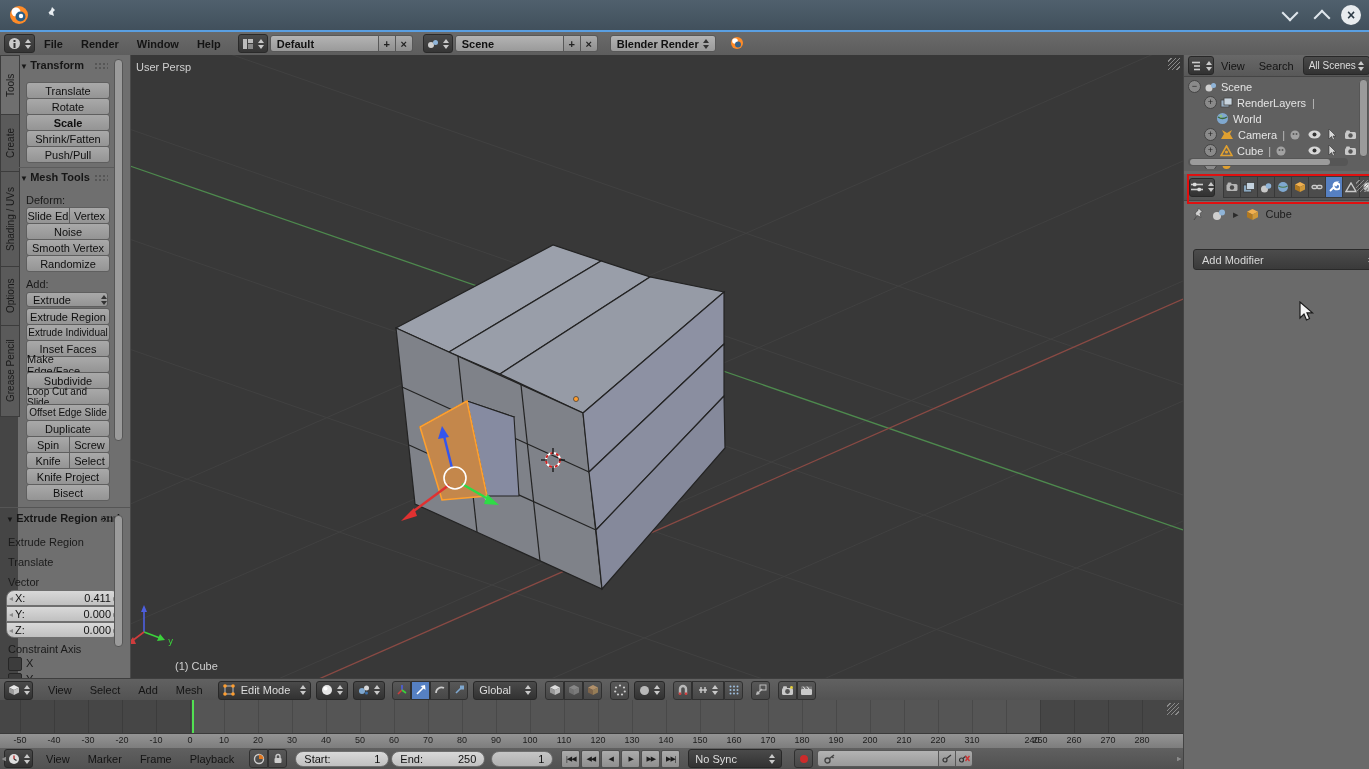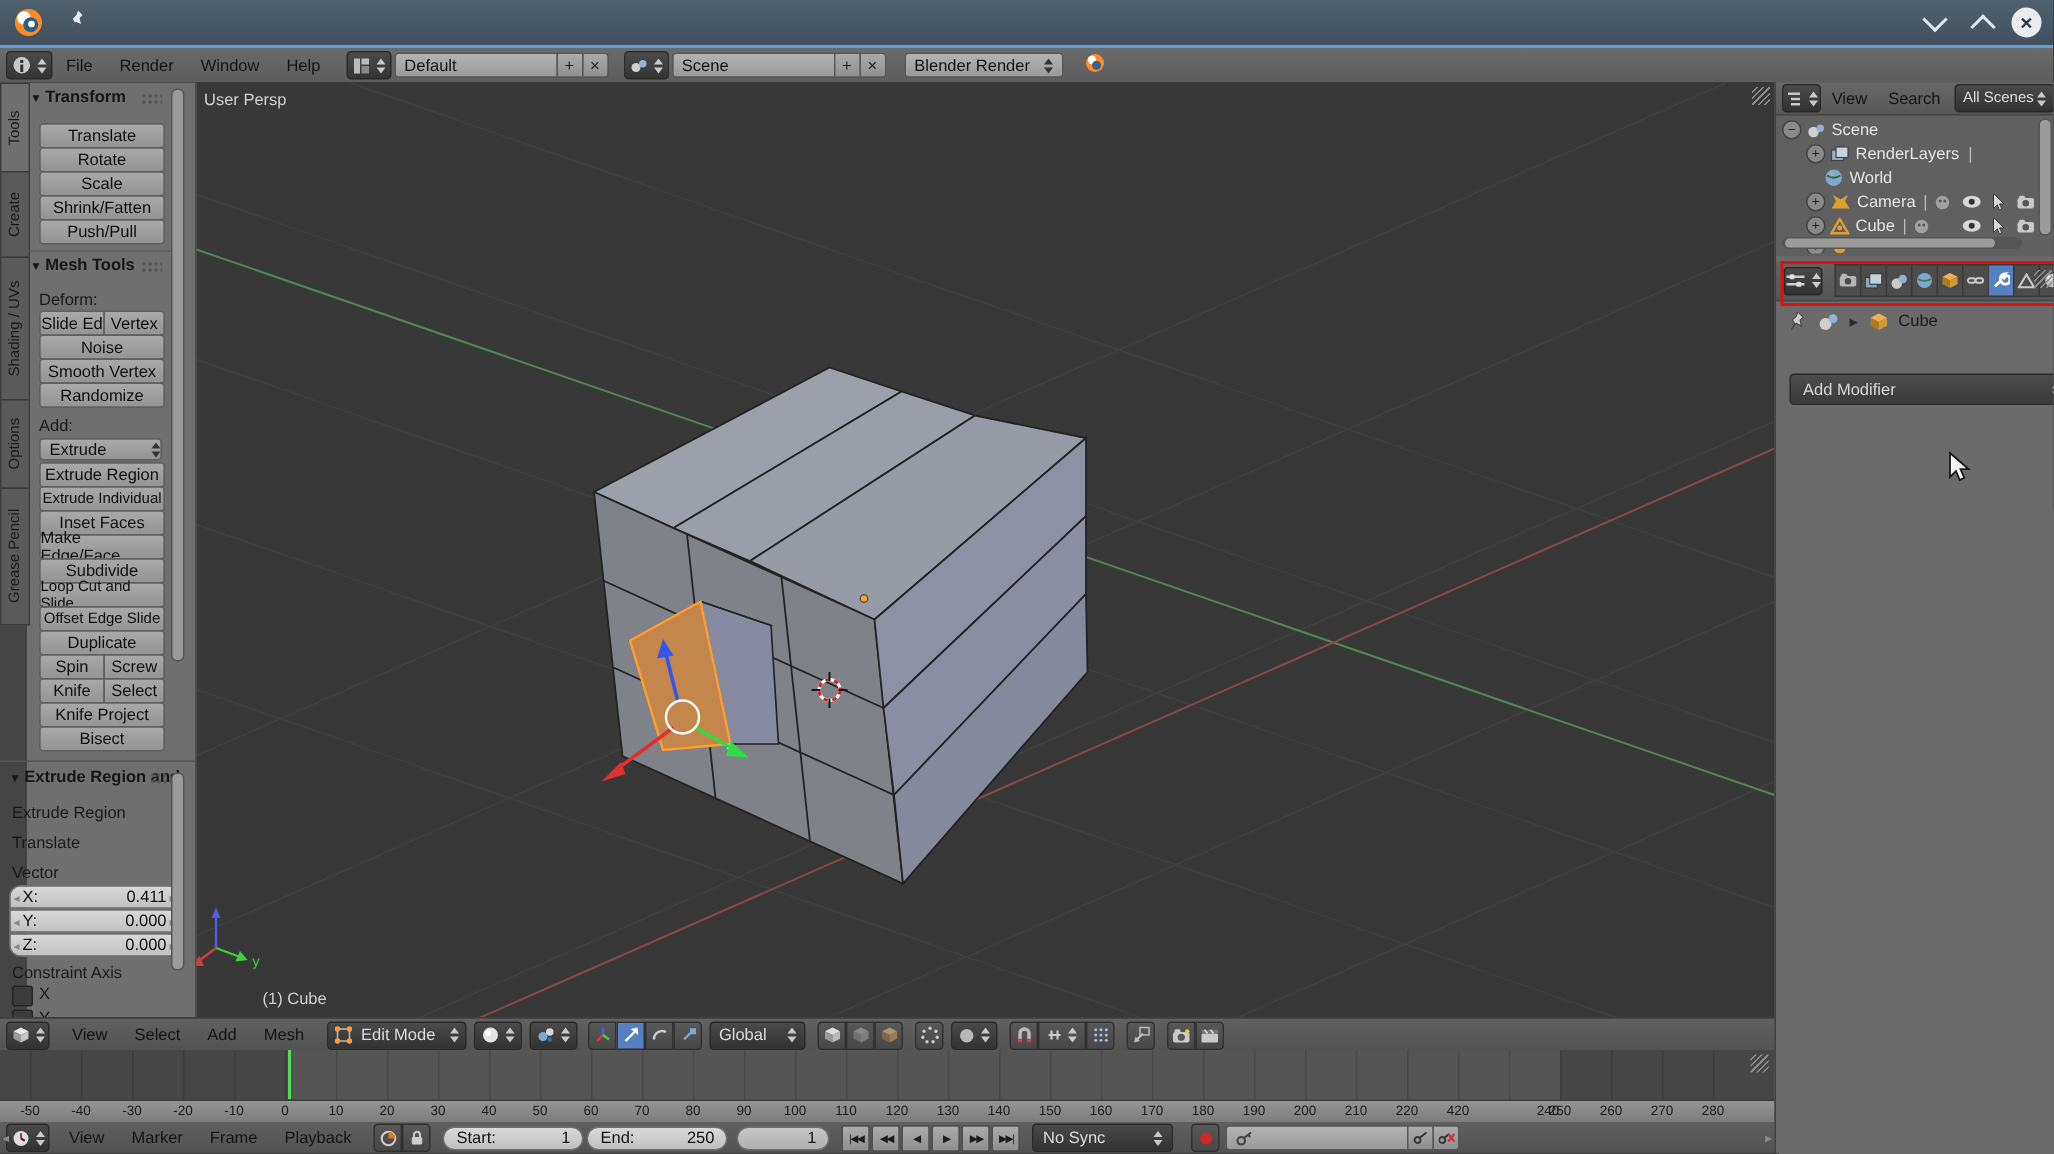--- a/index.html
+++ b/index.html
@@ -12,21 +12,21 @@
     background:linear-gradient(#50606d,#41505c);border-bottom:2px solid #5a9fe2;
     display:flex;align-items:center;color:#eef2f5;}
   #titlebar .title{position:absolute;left:0;right:0;text-align:center;font-size:14px;color:#f0f0f0;}
   .wctl{width:26px;height:22px;display:flex;align-items:center;justify-content:center;cursor:default;}
   .chev{width:10px;height:10px;border:solid #dfe6ec;border-width:0 2px 2px 0;transform:rotate(45deg);margin-top:-4px;}
   .chev.up{transform:rotate(-135deg);margin-top:6px;}
   .closebtn{width:20px;height:20px;border-radius:50%;background:#e8ecef;color:#2c3a45;
     display:flex;align-items:center;justify-content:center;font-size:14px;font-weight:bold;}
   
   #infobar{left:0;top:32px;width:1369px;height:23px;background:linear-gradient(#6a6a6a,#5d5d5d);
-    border-bottom:1px solid #3e3e3e;display:flex;align-items:center;color:#141414;}
+    border-bottom:1px solid #3e3e3e;display:flex;align-items:center;color:#141414;font-weight:bold;}
   .menu{padding:0 9px;color:#141414;}
   .dbtn{background:linear-gradient(#4a4a4a,#353535);border:1px solid #2a2a2a;border-radius:3px;
     height:17px;display:flex;align-items:center;padding:0 3px;color:#d9d9d9;}
   .field{background:linear-gradient(#b3b3b3,#9a9a9a);border:1px solid #585858;height:15px;
     display:flex;align-items:center;padding:0 6px;color:#111;}
   .rnd-l{border-radius:3px 0 0 3px;} .rnd-r{border-radius:0 3px 3px 0;} .rnd{border-radius:3px;}
   .sqbtn{background:linear-gradient(#ababab,#8f8f8f);border:1px solid #585858;border-left:none;
     width:16px;height:15px;display:flex;align-items:center;justify-content:center;color:#222;}
   .updn{display:inline-flex;flex-direction:column;gap:2px;margin-left:4px;}
   .updn i{display:block;width:0;height:0;border-left:3px solid transparent;border-right:3px solid transparent;}
@@ -277,21 +277,21 @@
       <div class="vtab active" style="top:0;height:58px;">Tools</div>
       <div class="vtab" style="top:59px;height:56px;">Create</div>
       <div class="vtab" style="top:116px;height:94px;">Shading / UVs</div>
       <div class="vtab" style="top:211px;height:58px;">Options</div>
       <div class="vtab" style="top:270px;height:90px;">Grease Pencil</div>
     </div>
     <div class="phead" style="top:4px;">Transform</div>
     <div class="grip" style="left:94px;top:7px;"></div>
     <div class="tsbtn" style="left:26px;top:27px;width:82px;">Translate</div>
     <div class="tsbtn" style="left:26px;top:43px;width:82px;">Rotate</div>
-    <div class="tsbtn" style="left:26px;top:59px;width:82px;">Scale</div>
+    <div class="tsbtn" style="left:26px;top:59px;width:82px;font-weight:bold;">Scale</div>
     <div class="tsbtn" style="left:26px;top:75px;width:82px;">Shrink/Fatten</div>
     <div class="tsbtn" style="left:26px;top:91px;width:82px;">Push/Pull</div>
     <div class="sep" style="top:112px;"></div>
     <div class="phead" style="top:116px;">Mesh Tools</div>
     <div class="grip" style="left:94px;top:119px;"></div>
     <div class="tslabel" style="left:26px;top:139px;">Deform:</div>
     <div class="tsbtn" style="left:26px;top:152px;width:42px;border-radius:3px 0 0 3px;">Slide Ed</div>
     <div class="tsbtn" style="left:69px;top:152px;width:39px;border-radius:0 3px 3px 0;">Vertex</div>
     <div class="tsbtn" style="left:26px;top:168px;width:82px;">Noise</div>
     <div class="tsbtn" style="left:26px;top:184px;width:82px;">Smooth Vertex</div>
@@ -601,21 +601,21 @@
       <span class="tick" style="left: 632px;">130</span>
       <span class="tick" style="left: 666px;">140</span>
       <span class="tick" style="left: 700px;">150</span>
       <span class="tick" style="left: 734px;">160</span>
       <span class="tick" style="left: 768px;">170</span>
       <span class="tick" style="left: 802px;">180</span>
       <span class="tick" style="left: 836px;">190</span>
       <span class="tick" style="left: 870px;">200</span>
       <span class="tick" style="left: 904px;">210</span>
       <span class="tick" style="left: 938px;">220</span>
-      <span class="tick" style="left: 972px;">420</span>
+      <span class="tick" style="left: 972px;">310</span>
       <span class="tick" style="left: 1032px;">240</span>
       <span class="tick" style="left: 1040px;">250</span>
       <span class="tick" style="left: 1074px;">260</span>
       <span class="tick" style="left: 1108px;">270</span>
       <span class="tick" style="left: 1142px;">280</span>
     </div>
   <div class="hatch" style="right:4px;top:3px;"></div>
   <div id="tlheader">
     <div class="ibtn" style="margin-left:4px;width:27px;">
       <svg width="12" height="12">

